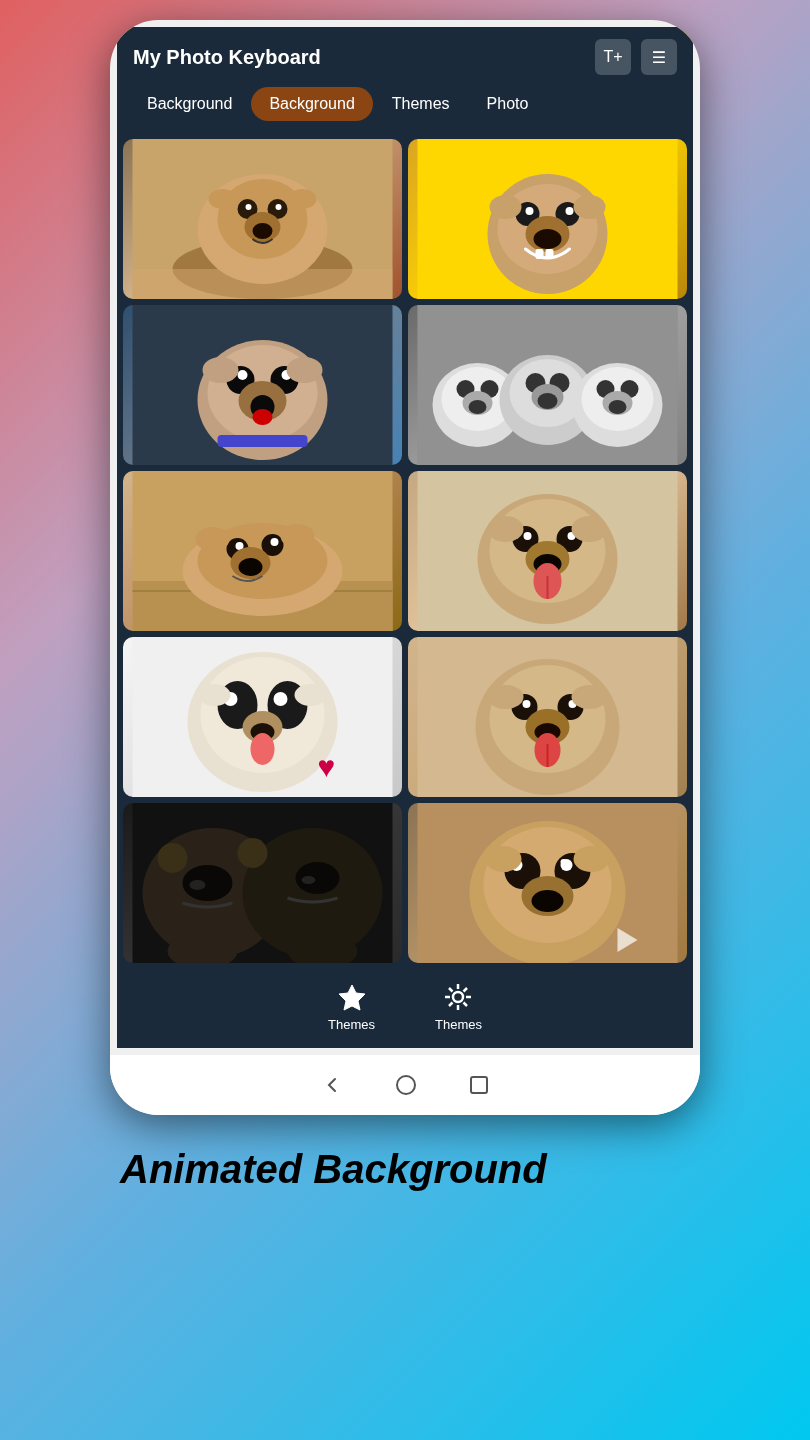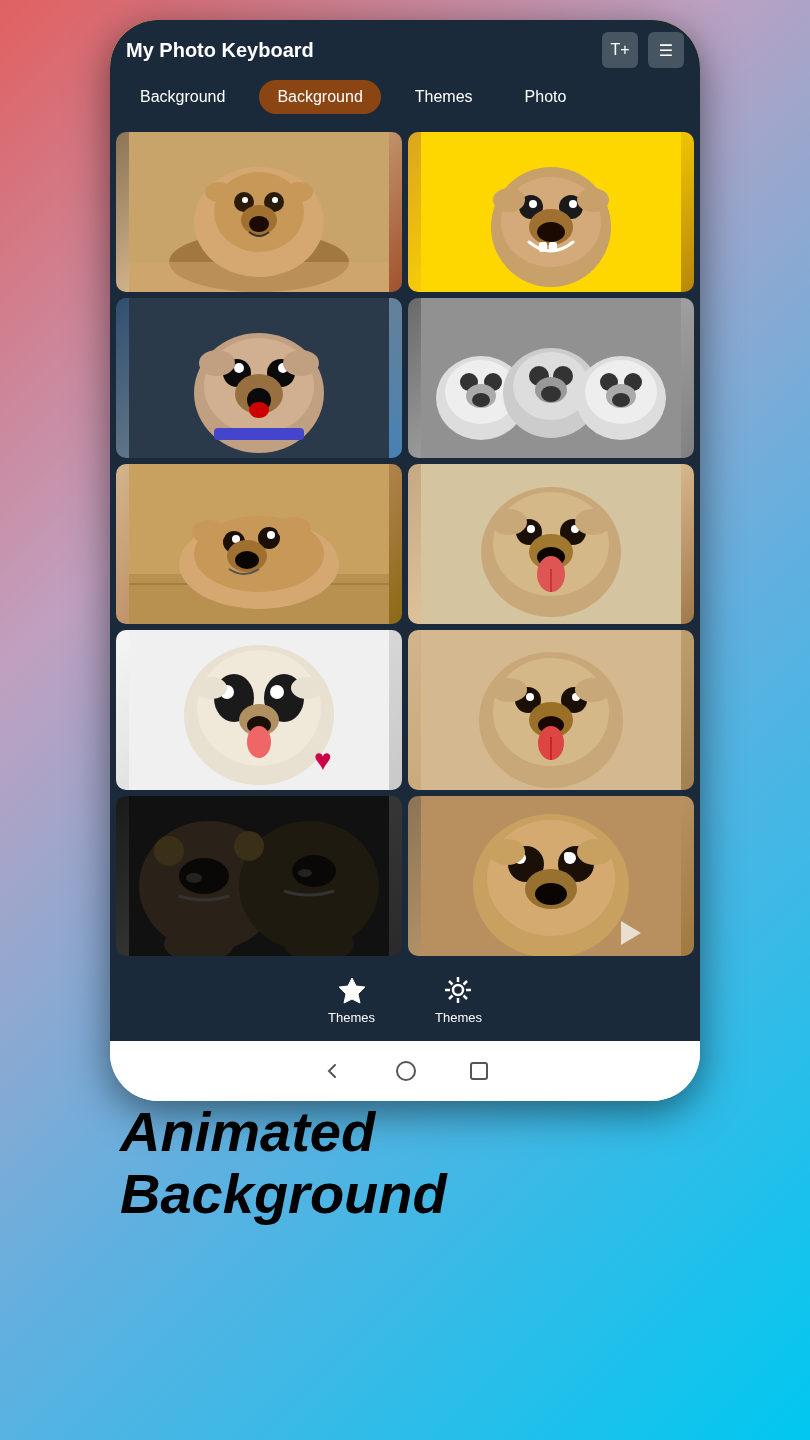--- a/index.html
+++ b/index.html
@@ -21,21 +21,21 @@
       width: 590px;
       background: #f0f0f0;
       border-radius: 48px;
       box-shadow: 0 10px 40px rgba(0,0,0,0.5);
       overflow: hidden;
       position: relative;
     }
 
     .phone-screen {
       background: #eab308;
-      margin: 0;
+      margin: 7px;
       border-radius: 0;
       overflow: hidden;
     }
 
     .app-header {
       background: #1a2a3a;
       padding: 12px 16px;
       display: flex;
       align-items: center;
       justify-content: space-between;
@@ -63,21 +63,21 @@
       cursor: pointer;
       display: flex;
       align-items: center;
       justify-content: center;
     }
 
     .tab-bar {
       background: #1a2a3a;
       display: flex;
       padding: 0 12px 12px;
-      gap: 16px;
+      gap: 1px;
     }
 
     .tab-item {
       padding: 8px 18px;
       border-radius: 20px;
       color: white;
       font-size: 16px;
       font-weight: 500;
       cursor: pointer;
       background: transparent;
@@ -160,24 +160,25 @@
       border: none;
       cursor: pointer;
       display: flex;
       align-items: center;
       justify-content: center;
       color: #555;
     }
 
     .animated-bg-text {
       color: #000;
-      font-size: 56px;
+      font-size: 40px;
       font-weight: 900;
       text-align: left;
       width: 590px;
+      margin-top: 32px;
       font-style: italic;
       line-height: 1.1;
       padding: 0 10px;
     }
 
     
     svg { display: block; }
 
     
     .pug-svg-container {

